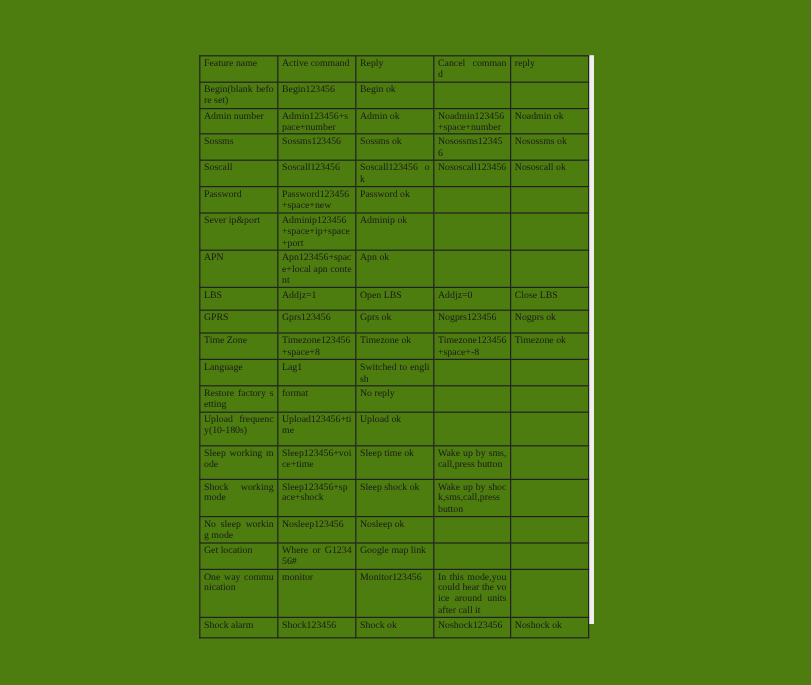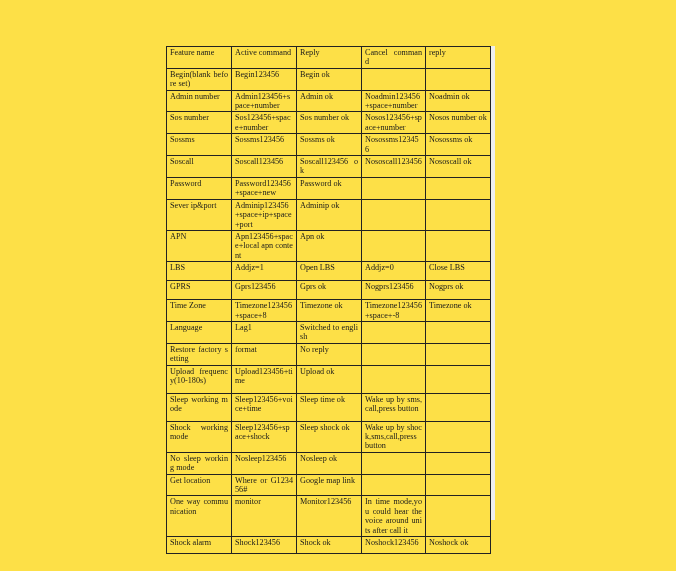--- a/index.html
+++ b/index.html
@@ -1,18 +1,18 @@
 <!DOCTYPE html>
 <html><head>
 <meta charset="utf-8">
 <style>
   html, body { margin: 0; padding: 0; background: #ffffff; }
   body { width: 676px; height: 571px; position: relative; overflow: hidden; }
   .page {
-    position: absolute; left: 0; top: 0; width: 676px; height: 571px; background: #fde047;
+    position: absolute; left: 0; top: 0; width: 676px; height: 571px; background: #4d7c0f;
   }
   .shadow-strip {
     position: absolute; left: 490px; top: 46px; width: 5px; height: 474px; background: #eeeeee;
   }
   table.cmd-table {
     position: absolute; left: 166px; top: 46px;
     border-collapse: collapse;
     table-layout: fixed;
     width: 324px;
     font-family: "Liberation Serif", serif;
@@ -61,27 +61,20 @@
           <td>Begin ok</td>
           <td></td>
           <td></td>
         </tr>
         <tr style="height: 19px;">
           <td>Admin number</td>
           <td>Admin123456+space+number</td>
           <td>Admin ok</td>
           <td>Noadmin123456+space+number</td>
           <td>Noadmin ok</td>
-        </tr>
-        <tr style="height: 19px;">
-          <td>Sos number</td>
-          <td>Sos123456+space+number</td>
-          <td>Sos number ok</td>
-          <td>Nosos123456+space+number</td>
-          <td>Nosos number ok</td>
         </tr>
         <tr style="height: 19px;">
           <td>Sossms</td>
           <td>Sossms123456</td>
           <td>Sossms ok</td>
           <td>Nosossms123456</td>
           <td>Nosossms ok</td>
         </tr>
         <tr style="height: 19px;">
           <td>Soscall</td>
@@ -178,21 +171,21 @@
           <td>Get location</td>
           <td>Where or G123456#</td>
           <td>Google map link</td>
           <td></td>
           <td></td>
         </tr>
         <tr style="height: 38px;">
           <td>One way communication</td>
           <td>monitor</td>
           <td>Monitor123456</td>
-          <td>In time mode,you could hear the voice around units after call it</td>
+          <td>In this mode,you could hear the voice around units after call it</td>
           <td></td>
         </tr>
         <tr style="height: 17px;">
           <td>Shock alarm</td>
           <td>Shock123456</td>
           <td>Shock ok</td>
           <td>Noshock123456</td>
           <td>Noshock ok</td>
         </tr>
       </tbody>

